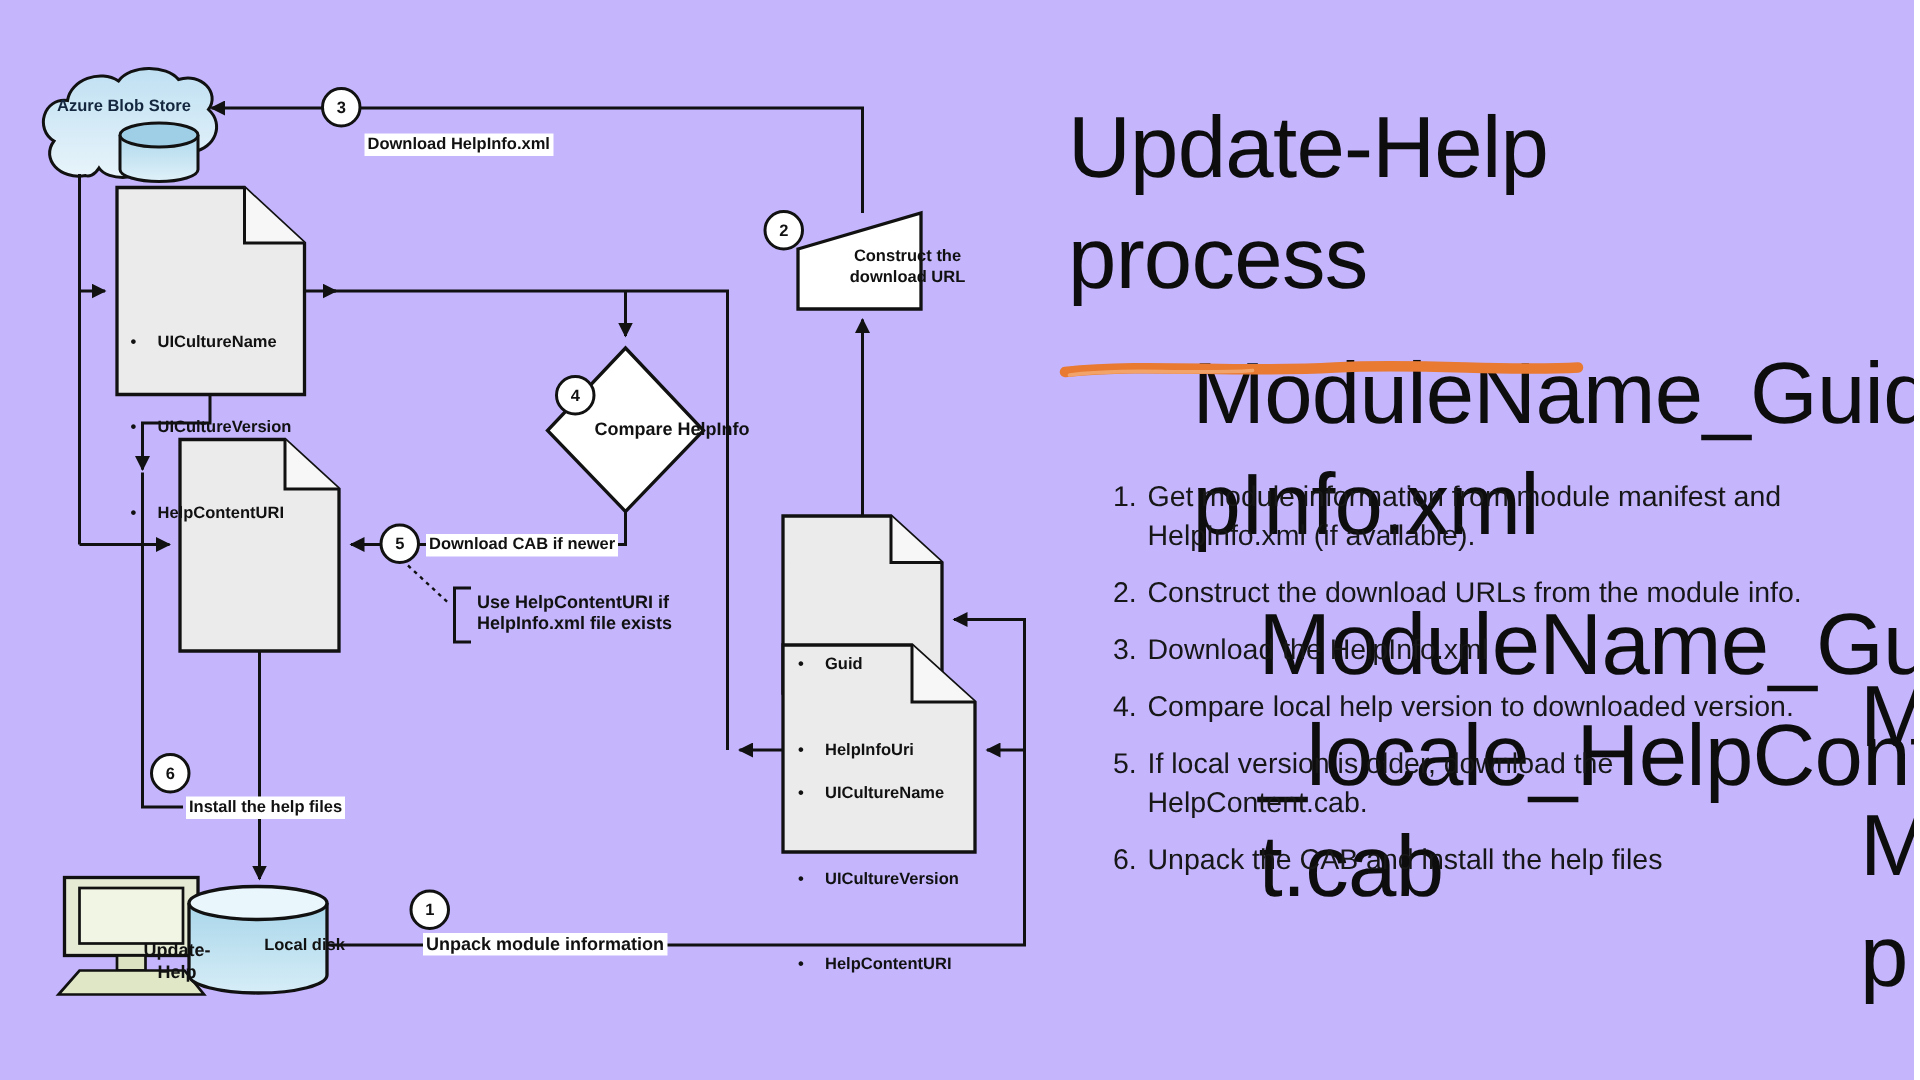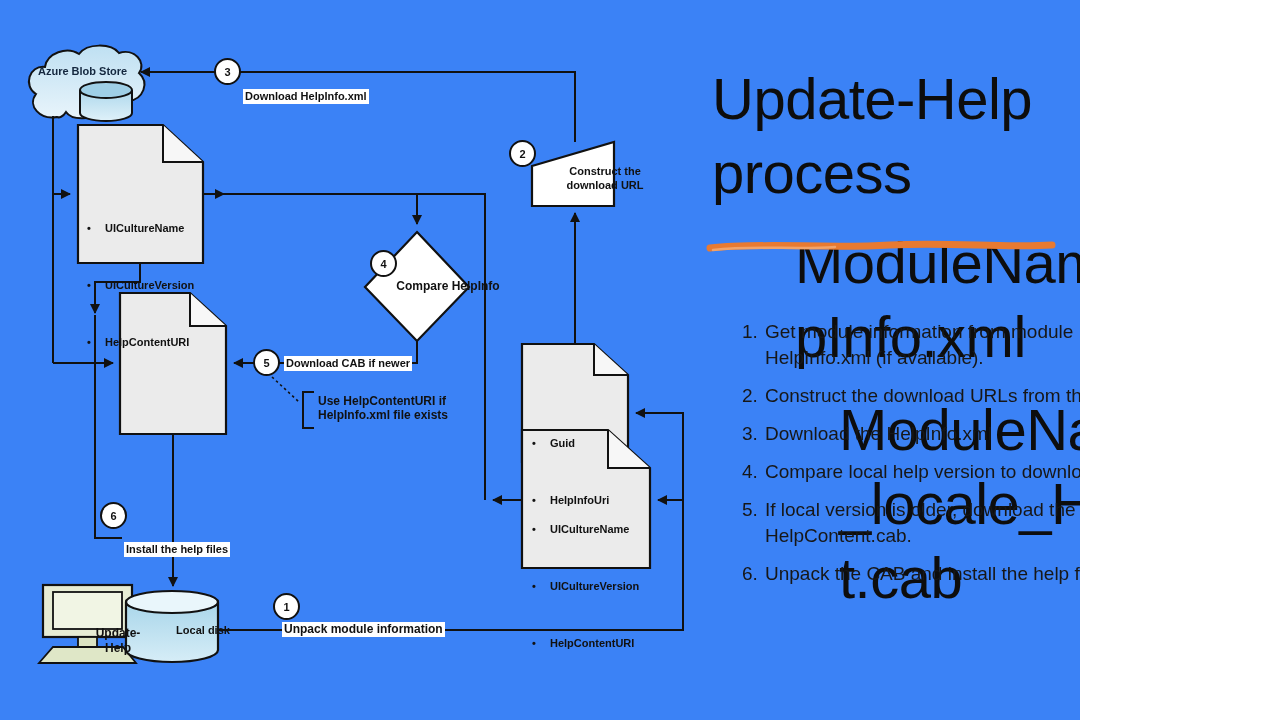--- a/index.html
+++ b/index.html
@@ -1,16 +1,16 @@
 <!DOCTYPE html>
 <html><head>
 <meta charset="utf-8">
 <style>
   html,body{margin:0;padding:0;background:#fff;}
-  .slide{position:relative;width:1080px;height:720px;background:#3b82f6;overflow:hidden;
+  .slide{position:relative;width:1276px;height:720px;background:#c4b5fd;overflow:hidden;
          font-family:"Liberation Sans",sans-serif;color:#111;}
   
   .dg{position:absolute;font-weight:700;color:#111;white-space:pre-line;}
   .fs10{font-size:12px;line-height:14px;}
   .fs11{font-size:11px;line-height:15px;}
   .fs12{font-size:12px;line-height:15px;}
   .onLine{background:#fff;padding:0 2px;white-space:nowrap;}
   .docblock{width:122px;}
   .docblock .title{white-space:pre-line;}
   .brow{display:flex;align-items:flex-start;margin-top:27px;}
@@ -152,21 +152,21 @@
       <span>HelpContentURI</span></div>
   </div>
 
   <div class="dg fs10 center" style="left:365px;top:279px;width:104px;">Compare HelpInfo</div>
 
   <div class="dg fs11 center" style="left:531px;top:164px;width:86px;line-height:14px;">Construct the
 download URL</div>
 
   <div class="dg fs11 onLine" style="left:243px;top:65px;margin-top:24px;">Download HelpInfo.xml</div>
   <div class="dg fs11 onLine" style="left:284px;top:356px;">Download CAB if newer</div>
-  <div class="dg fs11 onLine" style="left:124px;top:531px;margin-top:11px;">Install the help files</div>
+  <div class="dg fs11 onLine" style="left:124px;top:531px;">Install the help files</div>
   <div class="dg fs12 onLine" style="left:282px;top:622px;">Unpack module information</div>
   <div class="dg fs10" style="left:318px;top:394px;">Use HelpContentURI if
 HelpInfo.xml file exists</div>
 
   <div class="dg fs12 center" style="left:52px;top:596px;width:70px;margin-top:30px;">Update-
 Help</div>
   <div class="dg fs11 center" style="left:130px;top:623px;width:84px;">Local disk</div>
 
   <div class="badge" style="left:273px;top:593px;">1</div>
   <div class="badge" style="left:509px;top:140px;">2</div>

